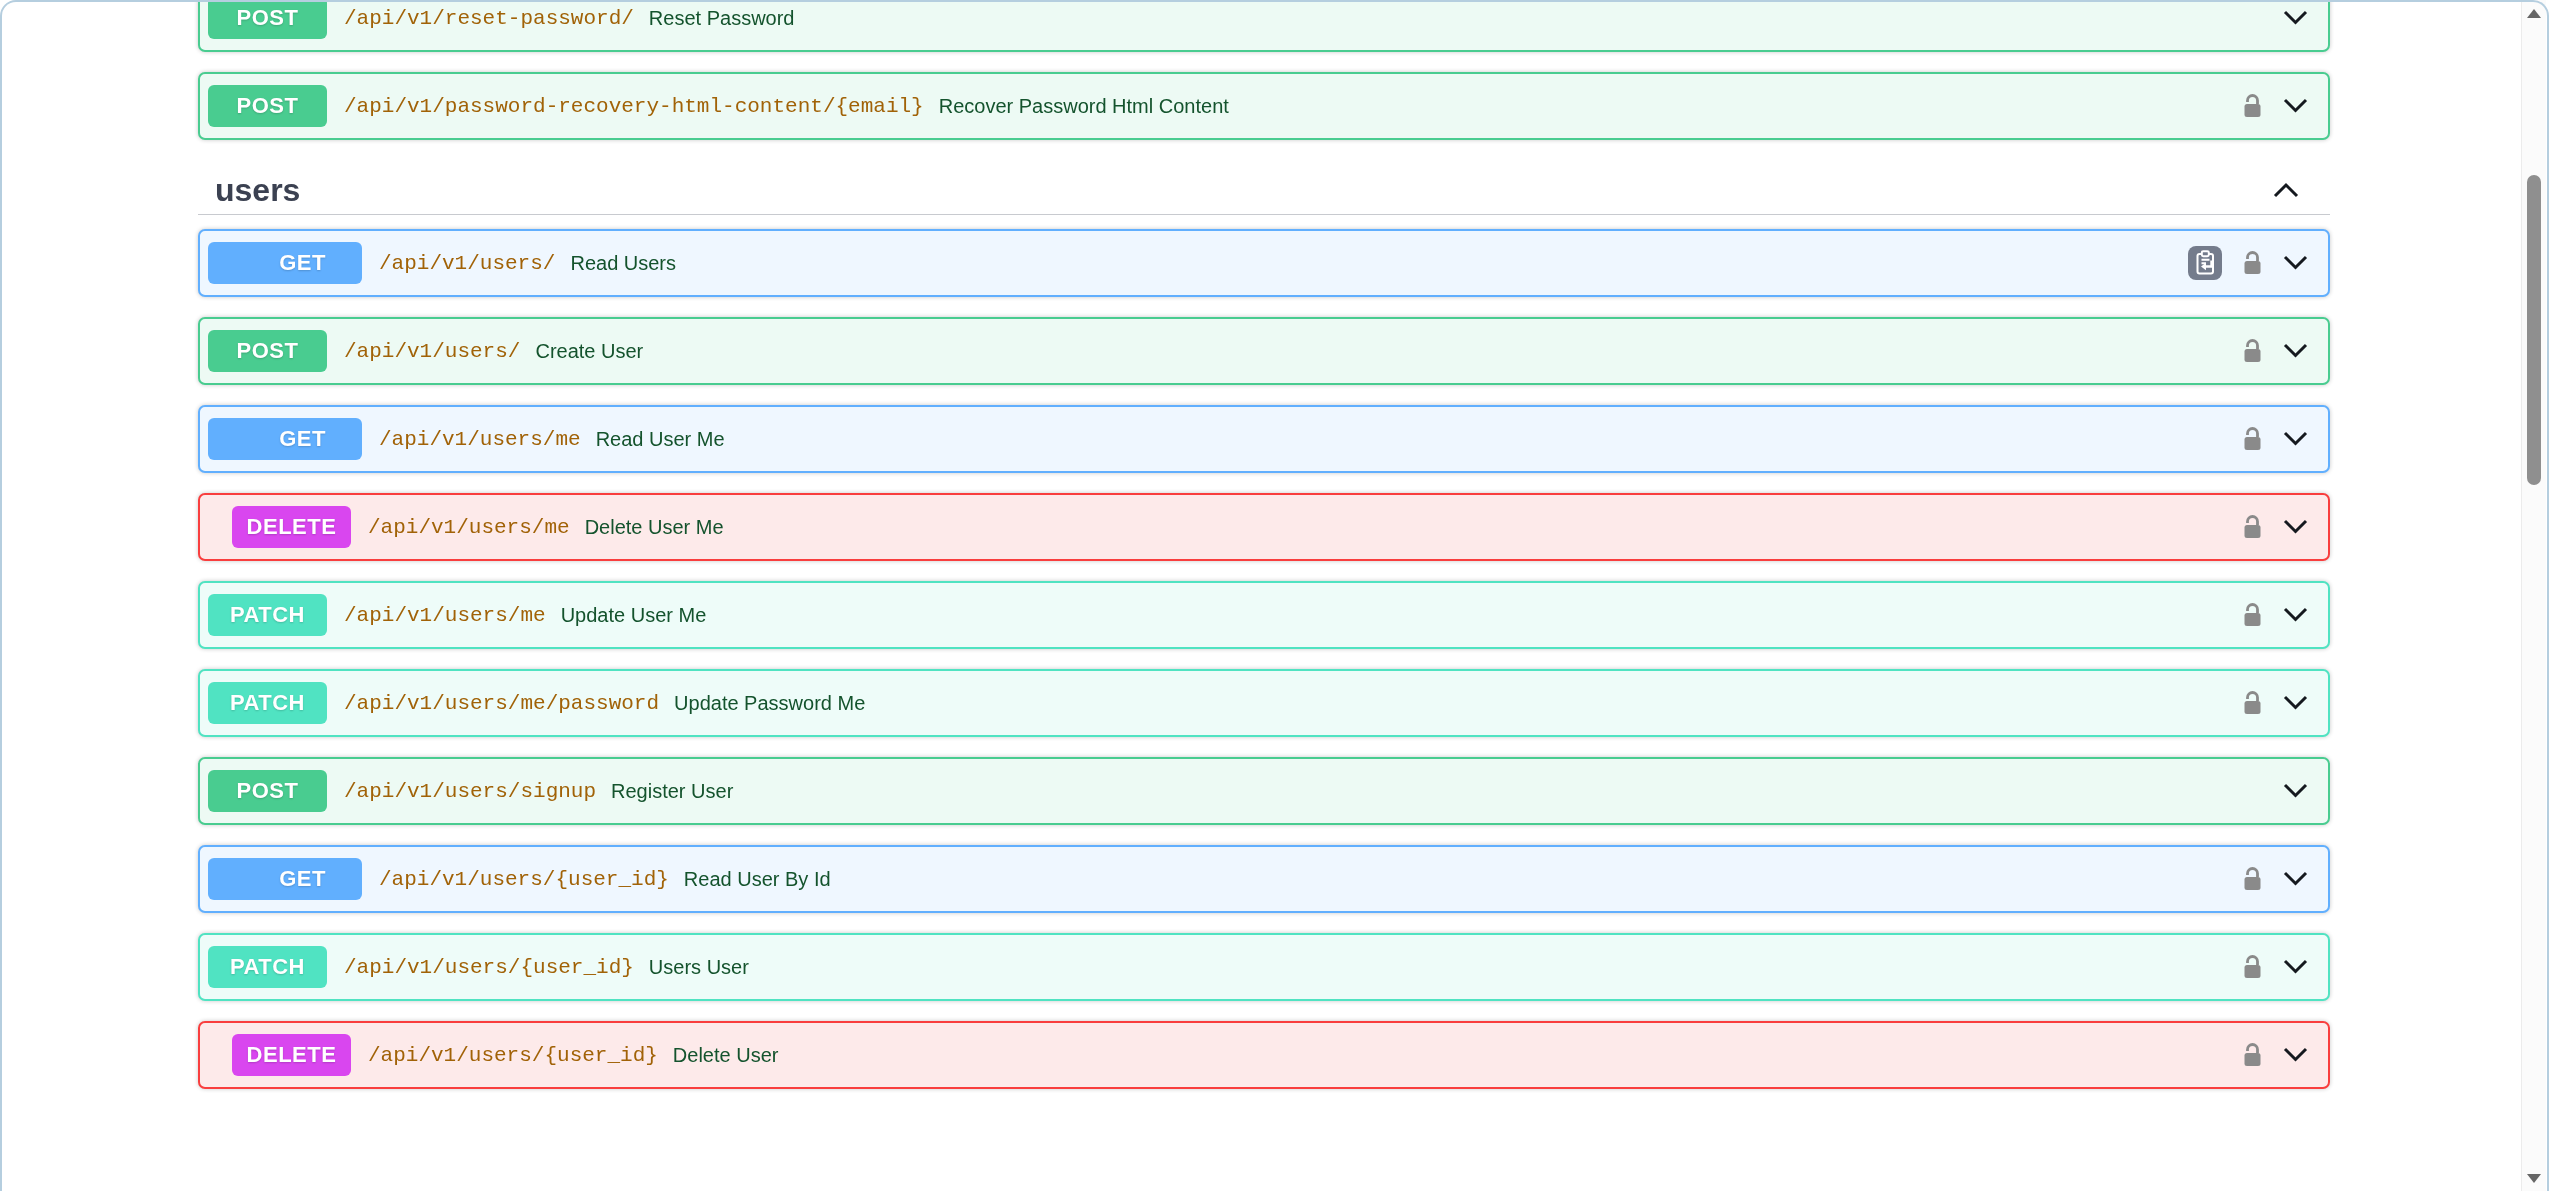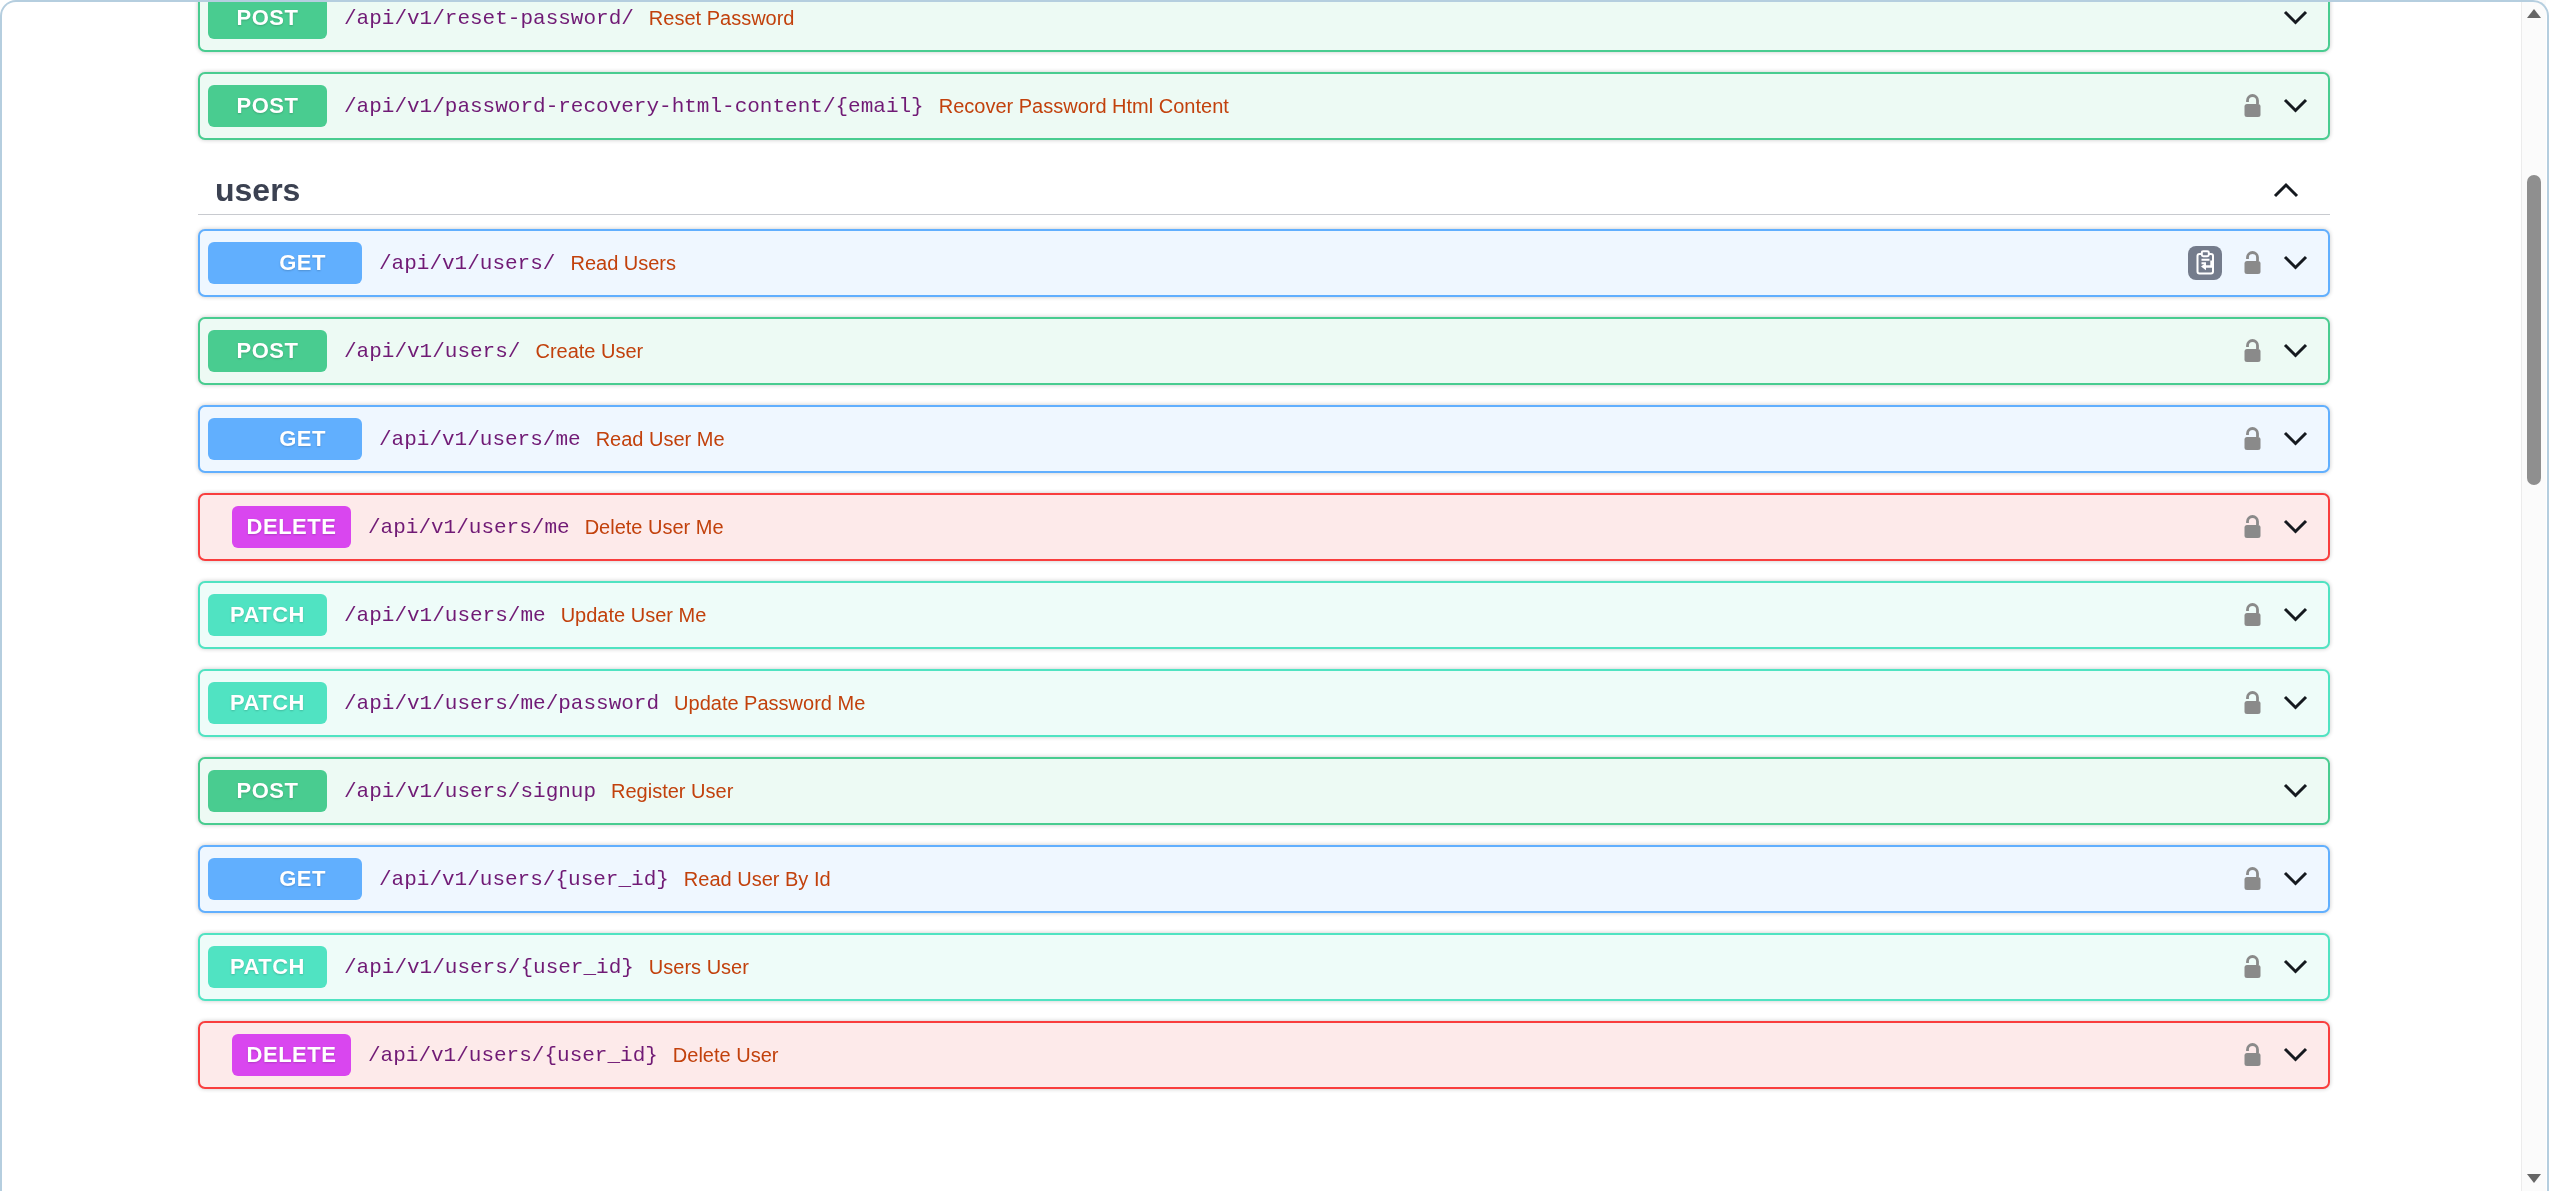--- a/index.html
+++ b/index.html
@@ -26,23 +26,23 @@
   .op-patch  { background:#eefcf9; border-color:#50e3c2; }
   .badge{
     min-width:119px; height:42px; border-radius:6px; color:#fff; font-weight:700;
     font-size:22px; display:flex; align-items:center; justify-content:center;
     text-shadow:0 1px 2px rgba(0,0,0,.18); letter-spacing:.5px; flex:none;
   }
   .op-get .badge{ background:#61affe;padding-left:35px; } .op-post .badge{ background:#49cc90; }
   .op-delete .badge{ background:#d946ef;margin-left:24px; } .op-patch .badge{ background:#50e3c2; }
   .path{
     font-family:"Liberation Mono", monospace; font-size:21px; font-weight:400;
-    color:#701a75; margin-left:17px; white-space:nowrap;
-  }
-  .summary{ font-size:20px; color:#c2410c; margin-left:15px; white-space:nowrap; }
+    color:#a16207; margin-left:17px; white-space:nowrap;
+  }
+  .summary{ font-size:20px; color:#14532d; margin-left:15px; white-space:nowrap; }
   .controls{ margin-left:auto; display:flex; align-items:center; gap:19px; }
   .icon-btn{ background:none; border:none; padding:0; margin:0; cursor:pointer;
     display:flex; align-items:center; justify-content:center; }
 
   
   .tag-header{
     display:flex; align-items:center; justify-content:space-between;
     margin:12px 0 0 0; padding:10px 30px 4px 17px; border-bottom:1px solid rgba(59,65,81,.28);
     cursor:pointer;
   }

